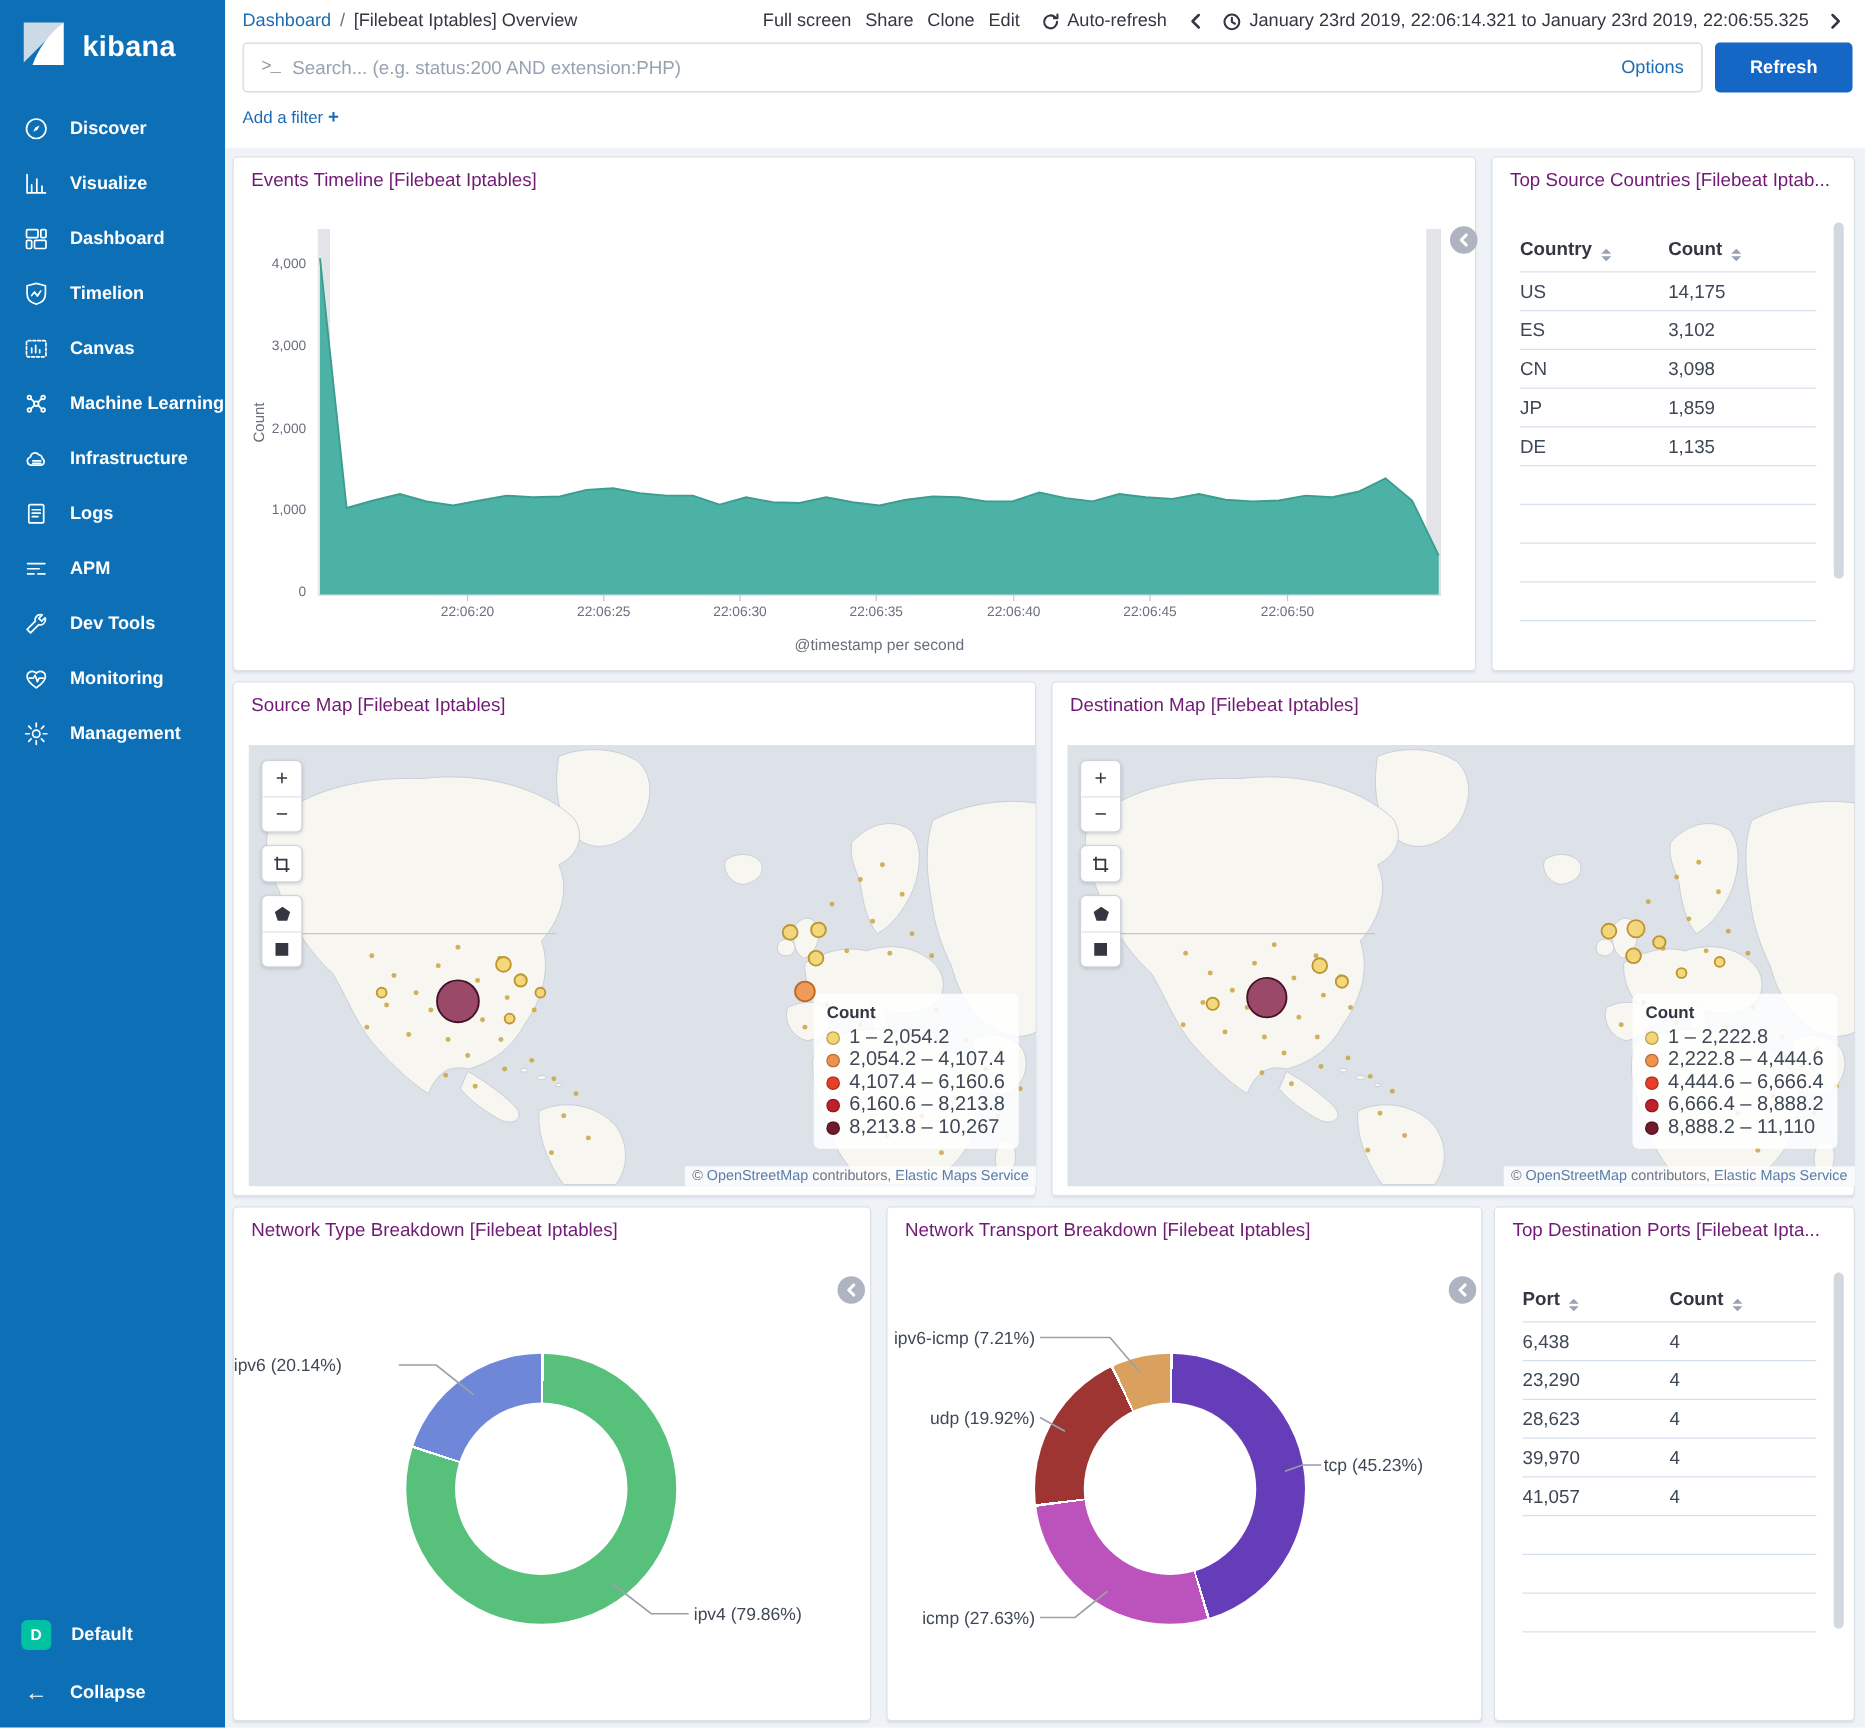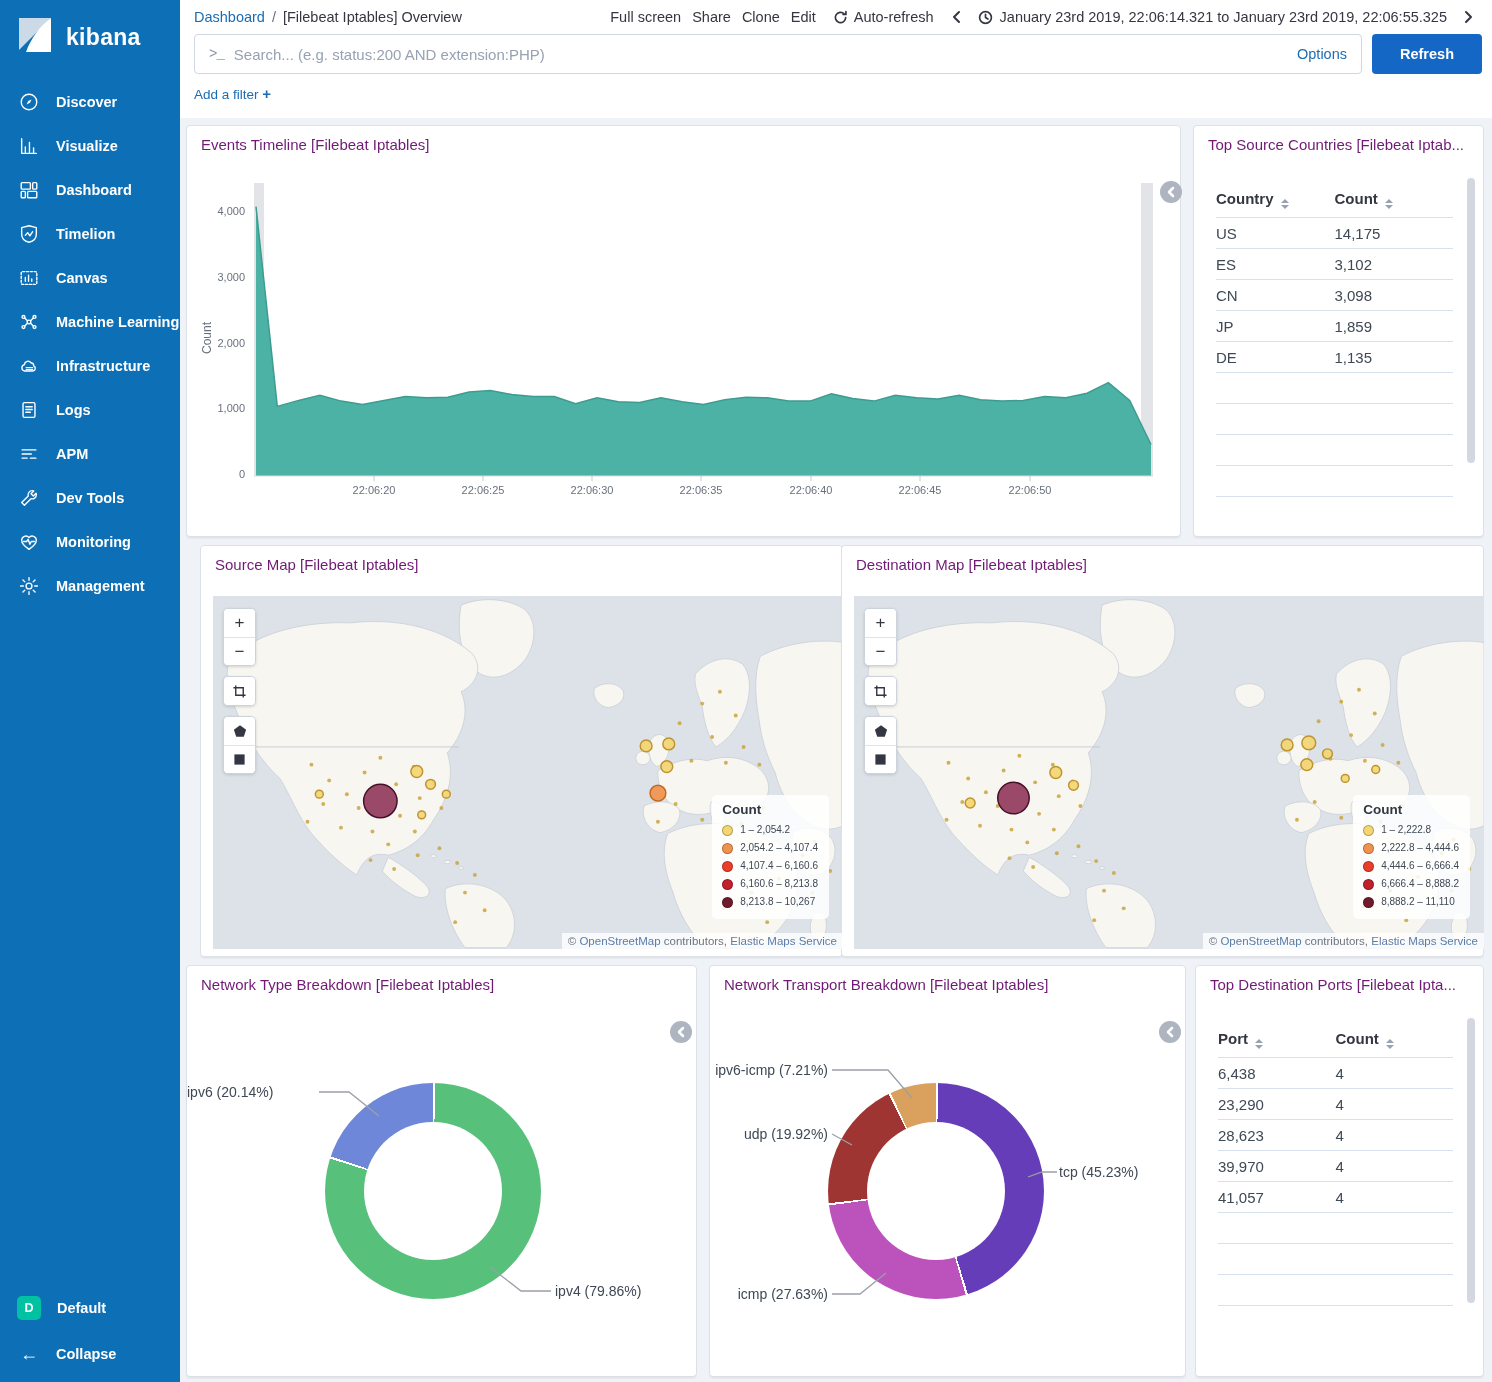--- a/index.html
+++ b/index.html
@@ -64,21 +64,21 @@
   .vscroll{position:absolute;right:8px;top:52px;width:8px;height:285px;background:#d3d8e0;border-radius:4px;cursor:pointer;}
   
   .map-box{position:absolute;left:12px;top:50px;width:630px;height:353px;overflow:hidden;background:#dde2e9;}
   .map-box svg.world{position:absolute;left:0;top:0;}
   .map-controls{position:absolute;left:10px;top:12px;display:flex;flex-direction:column;gap:10px;z-index:3;}
   .ctl-group{background:#fff;border:1px solid #ccd3dc;border-radius:5px;box-shadow:0 1px 3px rgba(0,0,0,.15);overflow:hidden;display:flex;flex-direction:column;}
   .ctl-btn{width:31px;height:28px;display:flex;align-items:center;justify-content:center;cursor:pointer;font-size:17px;color:#343741;background:#fff;}
   .ctl-btn + .ctl-btn{border-top:1px solid #dfe4ea;}
   .map-legend{position:absolute;right:14px;bottom:30px;background:rgba(255,255,255,.85);border-radius:5px;padding:7px 11px 8px 10px;z-index:3;}
   .map-legend .lg-title{font-weight:bold;font-size:13.5px;color:#343741;margin-bottom:4px;}
-  .lg-item{display:flex;align-items:center;gap:7px;font-size:10px;color:#3f4855;line-height:18px;}
+  .lg-item{display:flex;align-items:center;gap:7px;font-size:16px;color:#3f4855;line-height:18px;}
   .lg-swatch{width:11px;height:11px;border-radius:50%;border:1px solid rgba(0,0,0,.25);flex:0 0 11px;}
   .map-attr{position:absolute;right:0;bottom:0;background:rgba(255,255,255,.8);font-size:11.5px;color:#6d7683;padding:2px 6px;z-index:3;white-space:nowrap;}
   .map-attr .alink{color:#5a7ca8;cursor:pointer;}
   
   .donut{position:absolute;width:216px;height:216px;border-radius:50%;cursor:pointer;}
   .donut-hole{position:absolute;left:39px;top:39px;width:138px;height:138px;border-radius:50%;background:#fff;}
   .callout{position:absolute;font-size:14px;color:#3f4855;white-space:nowrap;}
   .lead-lines{position:absolute;left:0;top:0;pointer-events:none;}
   .lead-lines polyline{fill:none;stroke:#9aa0a8;stroke-width:1.3;}
 </style>
@@ -339,20 +339,21 @@
     <span class="ytick" style="left:0;top:211px;">2,000</span>
     <span class="ytick" style="left:0;top:145px;">3,000</span>
     <span class="ytick" style="left:0;top:79px;">4,000</span>
     <span class="xtick" style="left:187px;">22:06:20</span>
     <span class="xtick" style="left:296px;">22:06:25</span>
     <span class="xtick" style="left:405px;">22:06:30</span>
     <span class="xtick" style="left:514px;">22:06:35</span>
     <span class="xtick" style="left:624px;">22:06:40</span>
     <span class="xtick" style="left:733px;">22:06:45</span>
     <span class="xtick" style="left:843px;">22:06:50</span>
+    <div class="axis-label-x">@timestamp per second</div>
   </section>
 
   <section class="panel" style="left:1013px;top:7px;width:291px;height:412px;">
     <div class="ptitle">Top Source Countries [Filebeat Iptab...</div>
     <div class="dtable">
       <div class="thead">
         <span class="col"><span>Country</span><span class="sort">
               <i class="up"></i>
               <i class="down"></i>
             </span></span>
@@ -382,21 +383,21 @@
           <span class="col">1,135</span>
         </div>
       <div class="trow empty"></div>
       <div class="trow empty"></div>
       <div class="trow empty"></div>
       <div class="trow empty"></div>
     </div>
     <div class="vscroll"></div>
   </section>
 
-  <section class="panel" style="left:20px;top:427px;width:643px;height:412px;">
+  <section class="panel" style="left:6px;top:427px;width:643px;height:412px;">
     <div class="ptitle">Source Map [Filebeat Iptables]</div>
     <div class="map-box">
       <svg class="world" width="630" height="353" viewBox="0 0 640 356">
         <use href="#world"></use>
         <g>
             <circle cx="100" cy="170" r="2" fill="#c9a43e" opacity="0.85"></circle>
             <circle cx="118" cy="186" r="2" fill="#c9a43e" opacity="0.85"></circle>
             <circle cx="136" cy="200" r="2" fill="#c9a43e" opacity="0.85"></circle>
             <circle cx="154" cy="178" r="2" fill="#c9a43e" opacity="0.85"></circle>
             <circle cx="170" cy="163" r="2" fill="#c9a43e" opacity="0.85"></circle>

